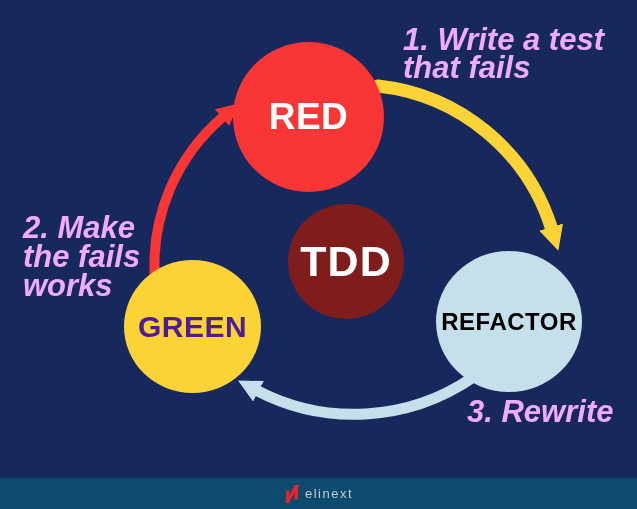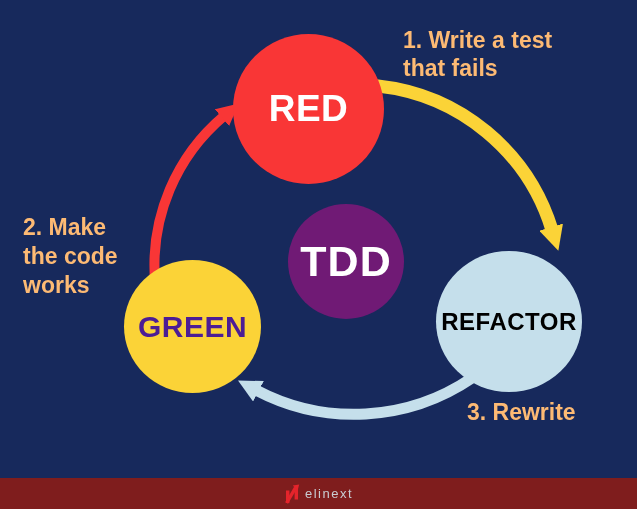--- a/index.html
+++ b/index.html
@@ -12,36 +12,36 @@
   }
   .stage { position: absolute; inset: 0; }
 
   svg.arrows { position: absolute; left: 0; top: 0; z-index: 1; }
 
   .circle {
     position: absolute; border-radius: 50%;
     display: flex; align-items: center; justify-content: center;
     z-index: 2; font-weight: bold; letter-spacing: 0.5px;
   }
-  .circle-red      { left: 233px; top: 34px;  width: 151px; height: 150px; background: #f93636; color: #ffffff; font-size: 37px; }
+  .circle-red      { left: 233px; top: 42px;  width: 151px; height: 150px; background: #f93636; color: #ffffff; font-size: 37px; }
   .circle-green    { left: 124px; top: 260px; width: 137px; height: 133px; background: #fbd337; color: #4c1d95; font-size: 30px; }
   .circle-refactor { left: 436px; top: 251px; width: 146px; height: 141px; background: #c5dfeb; color: #000000; font-size: 24px; }
-  .circle-tdd      { left: 288px; top: 204px; width: 116px; height: 115px; background: #701a75; color: #ffffff; font-size: 43px; letter-spacing: 1px; }
+  .circle-tdd      { left: 288px; top: 204px; width: 116px; height: 115px; background: #7f1d1d; color: #ffffff; font-size: 43px; letter-spacing: 1px; }
 
   .note {
     position: absolute; z-index: 3;
-    color: #fdba74; font-weight: bold; font-size: 23px; line-height: 28px;
+    color: #f0abfc; font-weight: bold; font-size: 31px; line-height: 28px; font-style: italic;
   }
   .note-1 { left: 403px; top: 26px; }
   .note-2 { left: 23px;  top: 213px; line-height: 29px; }
   .note-3 { left: 467px; top: 398px; white-space: nowrap; }
 
   .footer {
     position: absolute; left: 0; top: 478px; width: 637px; height: 31px;
-    background: #7f1d1d; z-index: 4;
+    background: #0c4a6e; z-index: 4;
     display: flex; align-items: center; justify-content: center; gap: 5px;
   }
   .brand-name {
     color: #c9ccd2; font-size: 13px; letter-spacing: 1.5px; font-weight: normal;
   }
 </style>
 </head>
 <body>
 
 <div class="stage">
@@ -79,21 +79,21 @@
     <span>TDD</span>
   </div>
 
   <div class="note note-1">
     <div>1. Write a test</div>
     <div>that fails</div>
   </div>
 
   <div class="note note-2">
     <div>2. Make</div>
-    <div>the code</div>
+    <div>the fails</div>
     <div>works</div>
   </div>
 
   <div class="note note-3">
     <div>3. Rewrite</div>
   </div>
 
   <div class="footer">
     <svg width="16" height="20" viewBox="0 0 16 20">
       <rect x="2" y="6.5" width="3.4" height="12.5" fill="#e5242b"></rect>

